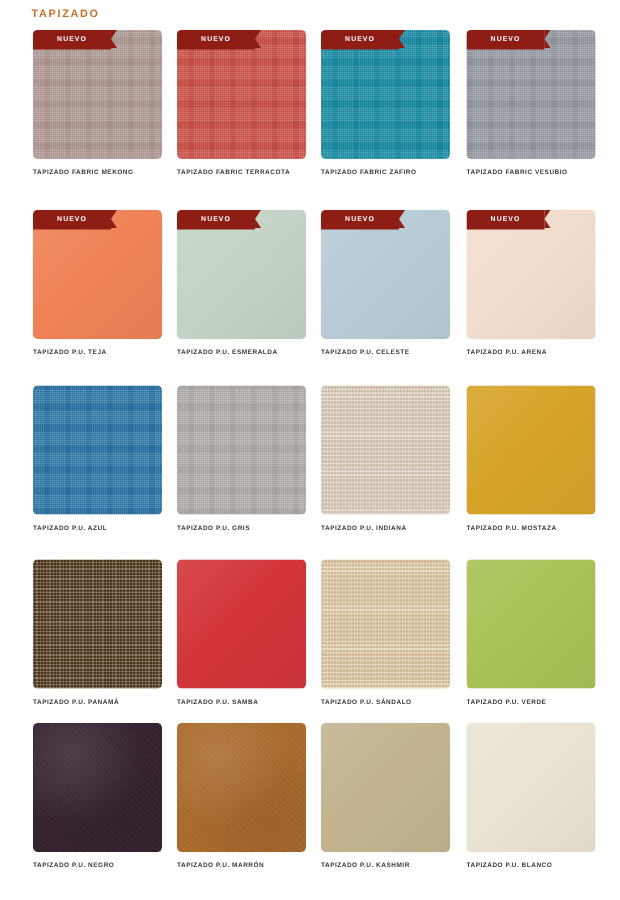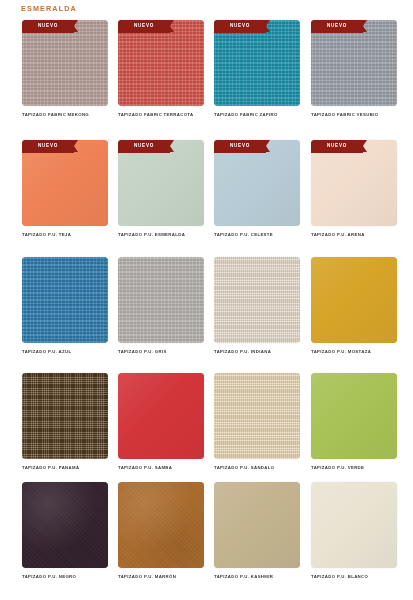--- a/index.html
+++ b/index.html
@@ -138,21 +138,21 @@
     font-weight: bold;
     width: 92px;
     text-transform: uppercase;
   }
 </style>
 </head>
 <body>
 
 <div class="page">
 
-  <div class="page-title">ESMERALDA</div>
+  <div class="page-title">TAPIZADO</div>
 
   <div class="grid">
       <div class="swatch-cell" style="left: 22px; top: 20px;">
         <div class="swatch">
           <div class="swatch-fill" style="background: rgb(180, 157, 152);"></div>
           <div class="tex-weave"></div>
           <div class="badge" style="background: rgb(142, 29, 22);">
             <span class="badge-text">NUEVO</span>
             <div class="badge-notch" style="border-top-color: rgb(142, 29, 22); border-bottom-color: rgb(142, 29, 22);"></div>
           </div>

